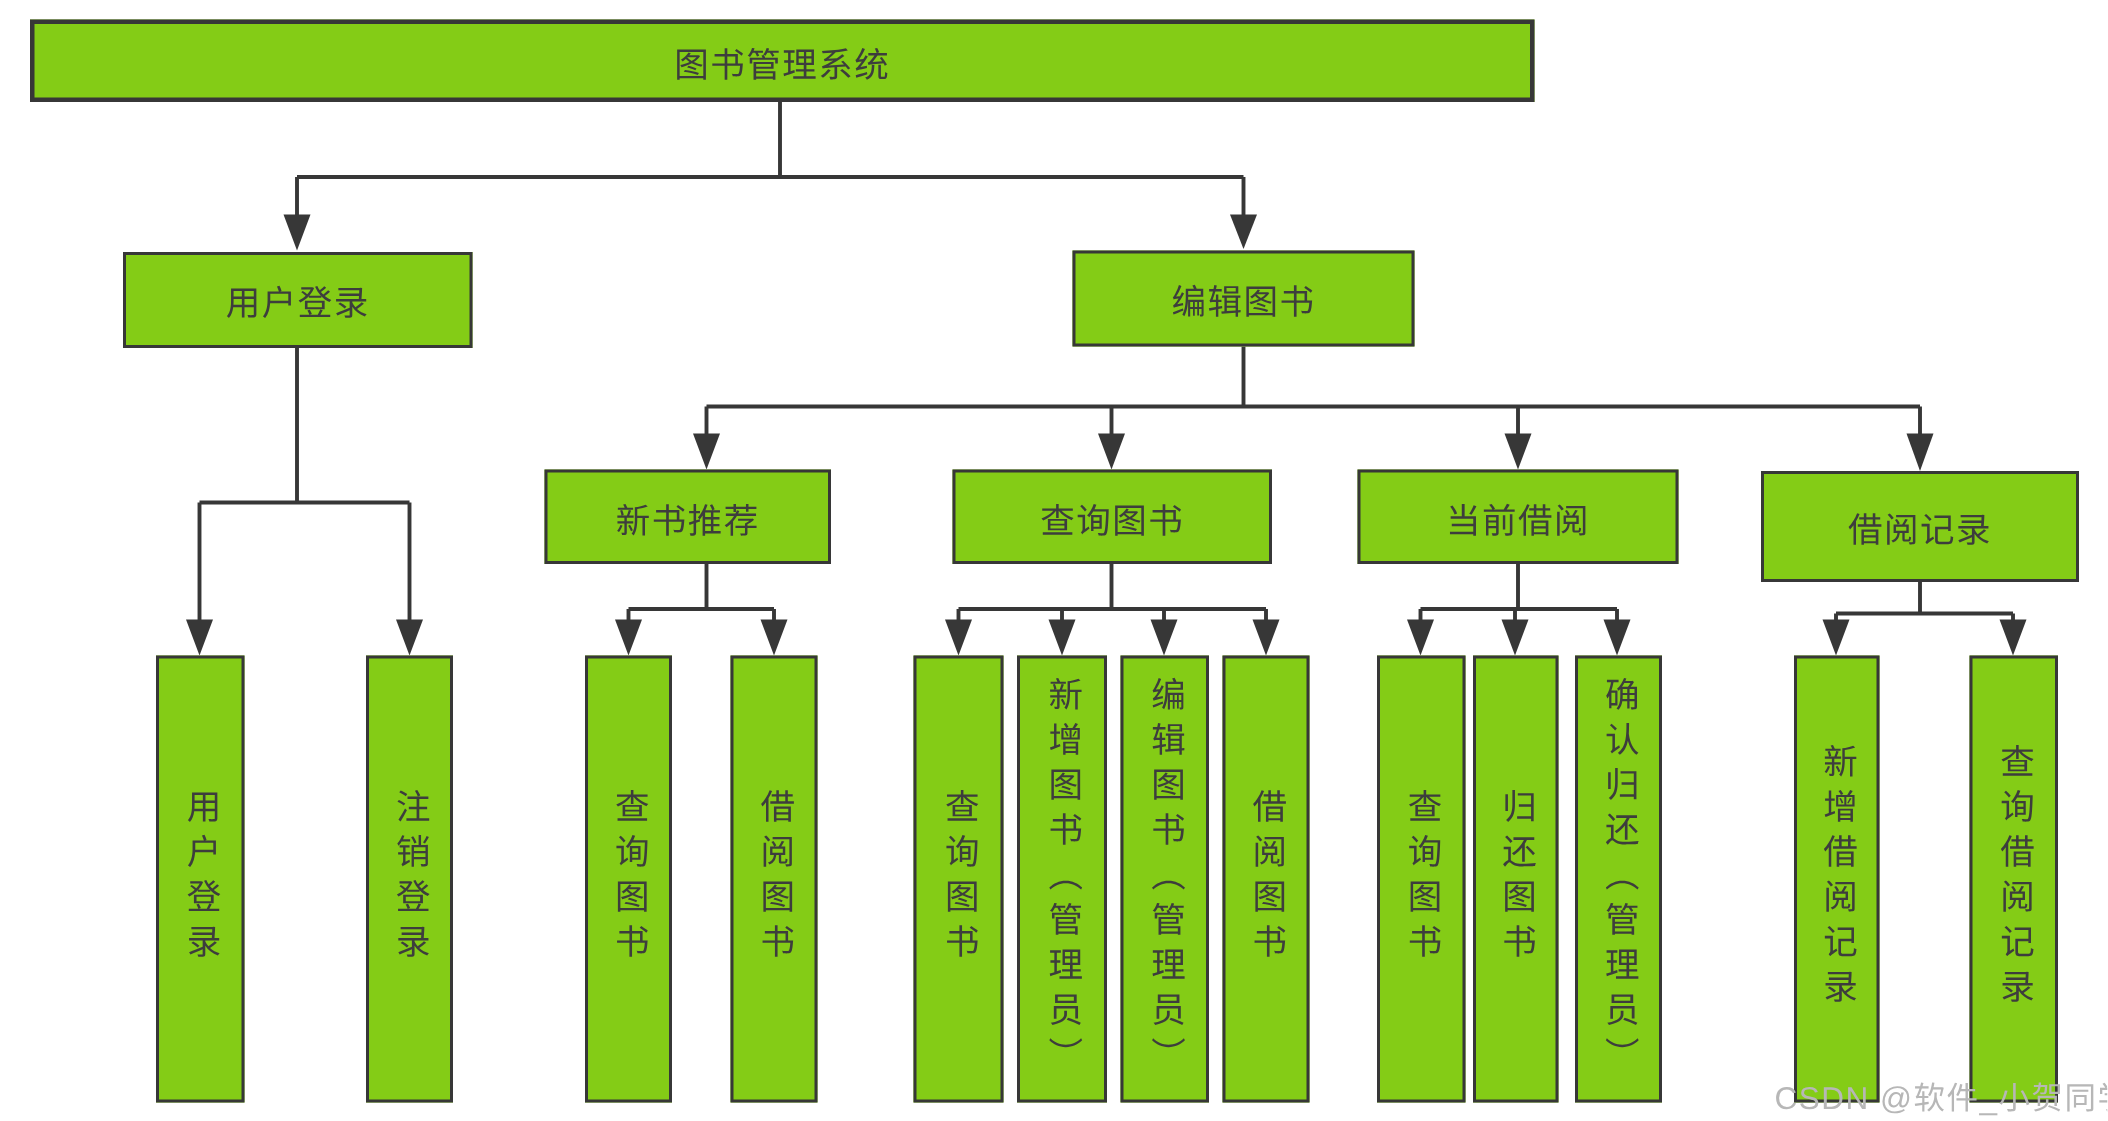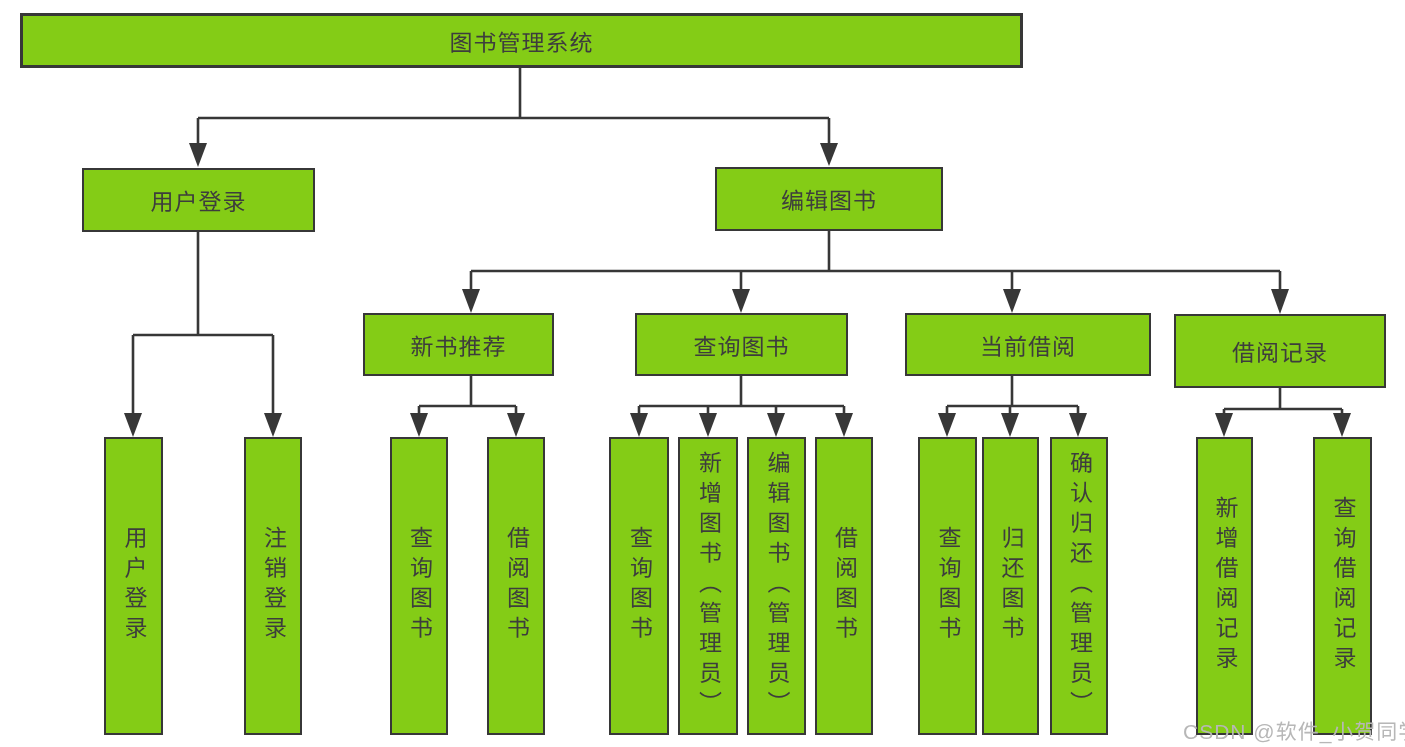--- a/index.html
+++ b/index.html
@@ -117,21 +117,21 @@
   <div class="node hnode" style="left:715px;top:167px;width:228px;height:64px">
     <span>编辑图书</span>
   </div>
 
   <div class="node hnode" style="left:363px;top:313px;width:191px;height:63px">
     <span>新书推荐</span>
   </div>
   <div class="node hnode" style="left:635px;top:313px;width:213px;height:63px">
     <span>查询图书</span>
   </div>
-  <div class="node hnode" style="left:905px;top:313px;width:246px;height:63px">
+  <div class="node hnode" style="left:905px;top:313px;width:214px;height:63px">
     <span>当前借阅</span>
   </div>
   <div class="node hnode" style="left:1174px;top:314px;width:212px;height:74px">
     <span>借阅记录</span>
   </div>
 
   <div class="node leaf" style="left:104px;width:59px">
     <span class="vtext">用户登录</span>
   </div>
   <div class="node leaf" style="left:244px;width:58px">

